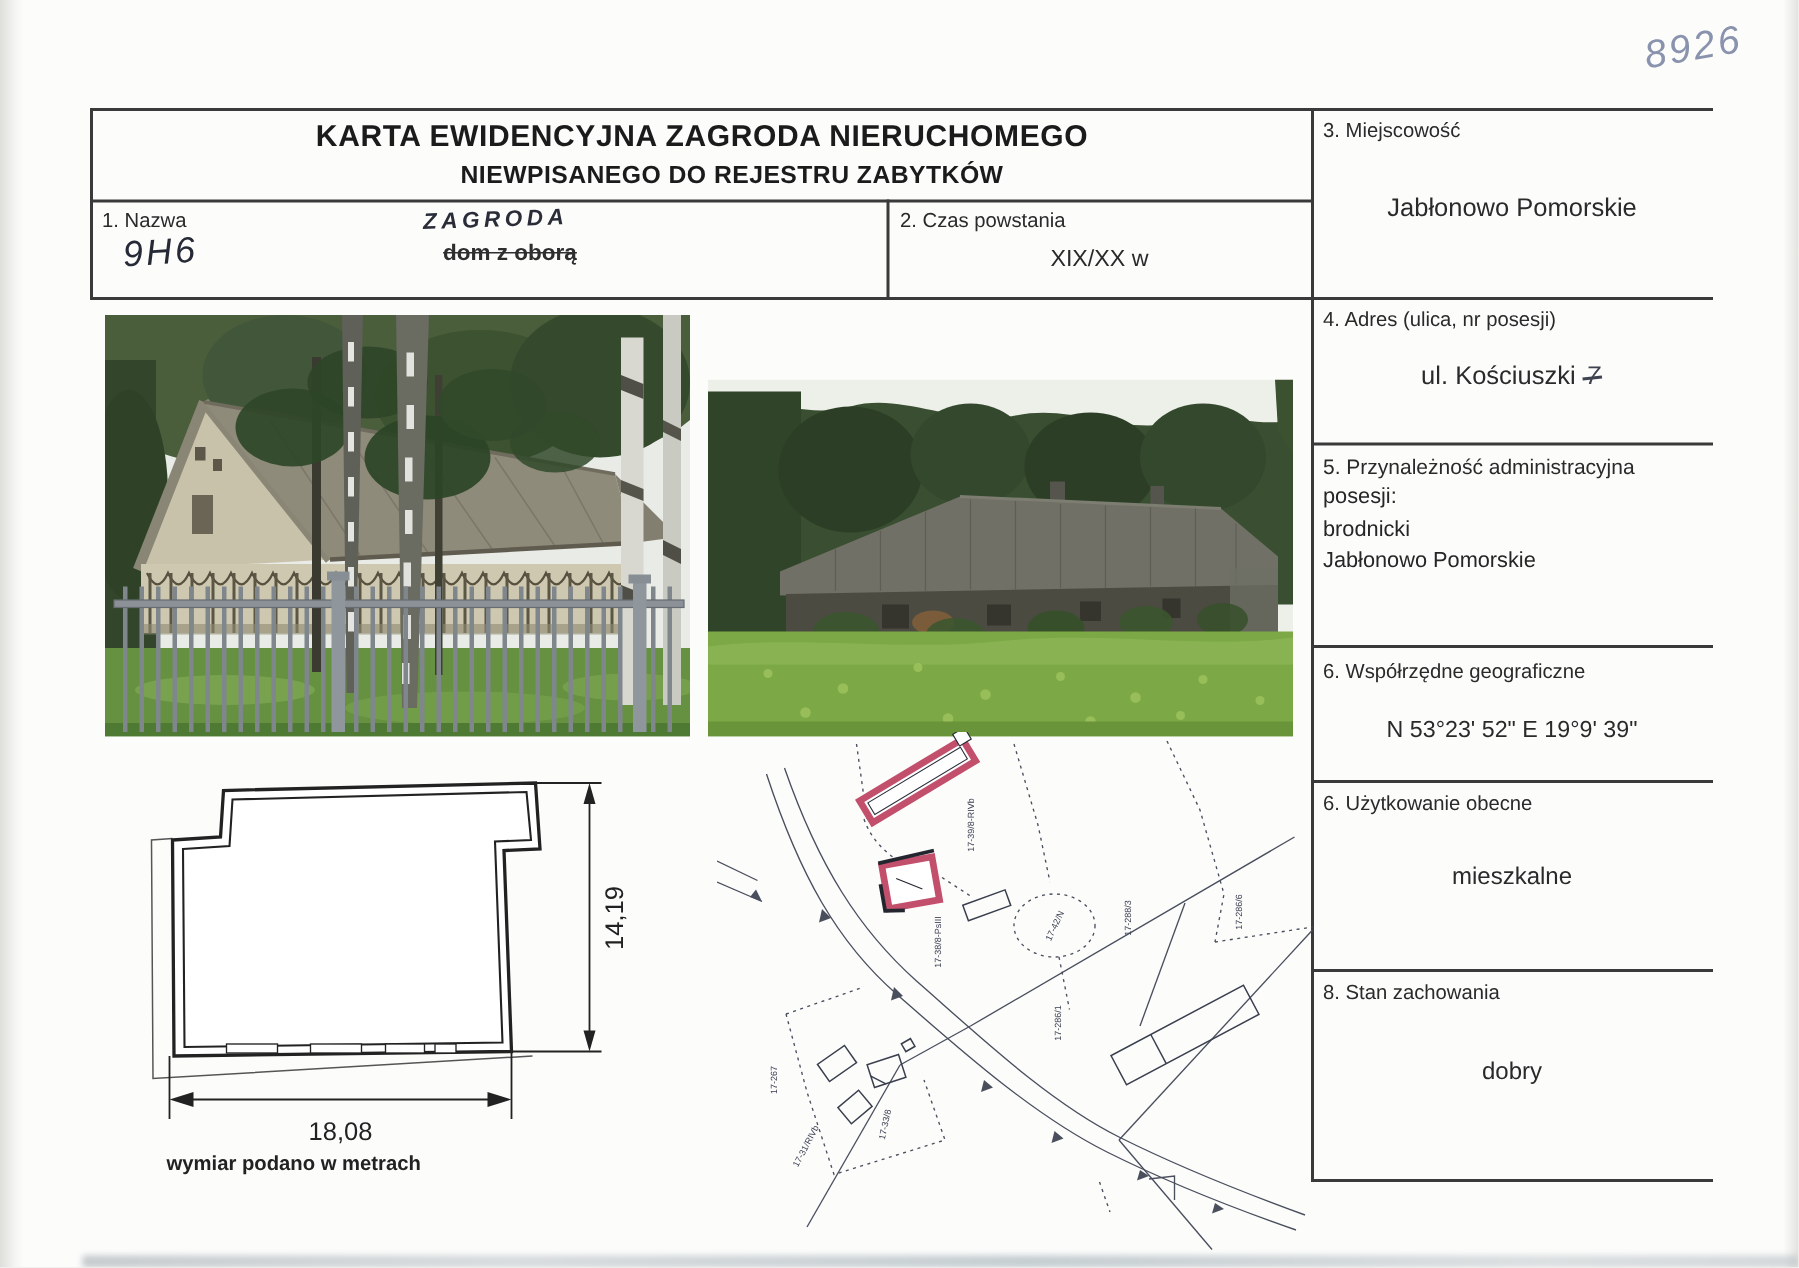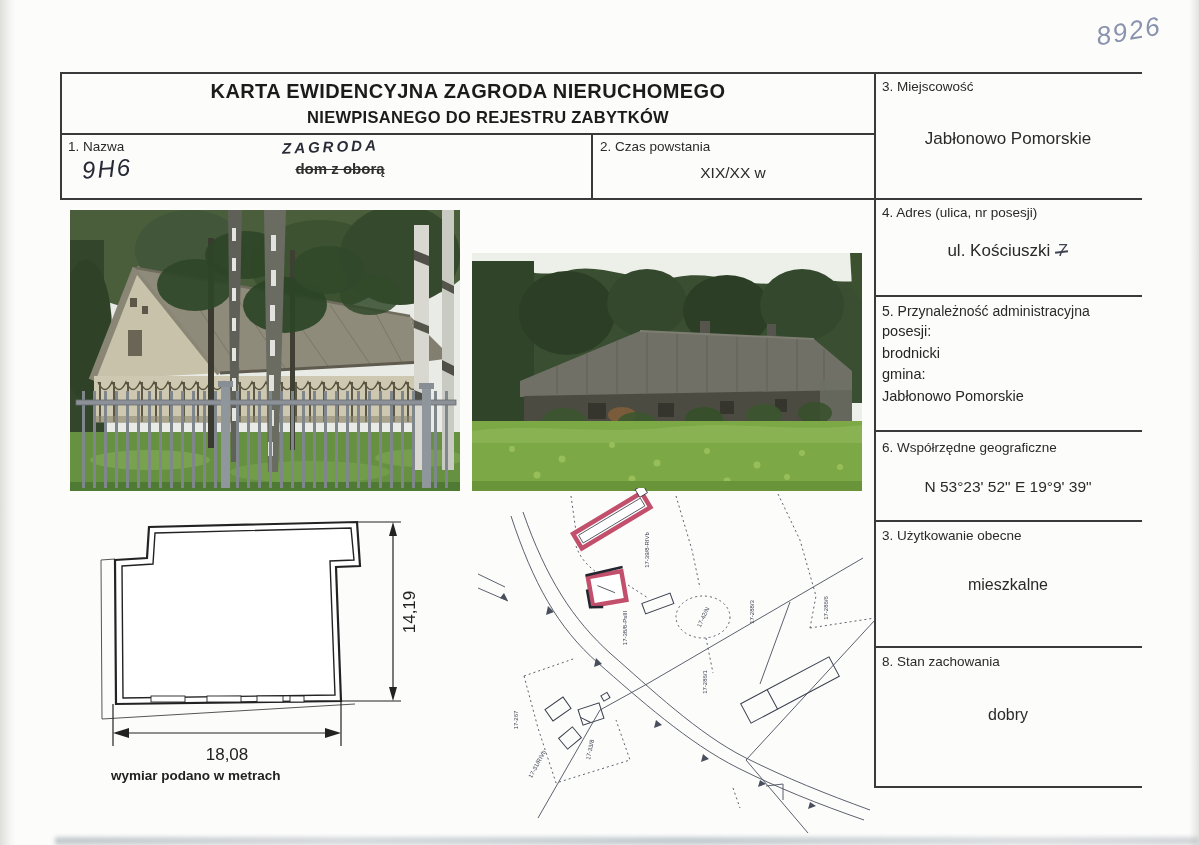--- a/index.html
+++ b/index.html
@@ -81,32 +81,31 @@
       <span>ul. Kościuszki</span>
       <span class="hand7">7</span>
     </div>
   </div>
 
   <div>
     <div class="abs flabel" style="left:882px;top:303px;font-size:14px;">5. Przynależność administracyjna</div>
     <div class="abs" style="left:882px;top:321px;width:258px;">
       <div class="f5line">posesji:</div>
       <div class="f5line">brodnicki</div>
-      <div class="f5line">gmina:</div>
       <div class="f5line">Jabłonowo Pomorskie</div>
     </div>
   </div>
 
   <div>
     <div class="abs flabel" style="left:882px;top:440px;">6. Współrzędne geograficzne</div>
     <div class="abs fvalue center" style="left:878px;top:478px;width:260px;font-size:15.5px;">N 53°23' 52" E 19°9' 39"</div>
   </div>
 
   <div>
-    <div class="abs flabel" style="left:882px;top:528px;">3. Użytkowanie obecne</div>
+    <div class="abs flabel" style="left:882px;top:528px;">6. Użytkowanie obecne</div>
     <div class="abs fvalue center" style="left:878px;top:576px;width:260px;font-size:16px;">mieszkalne</div>
   </div>
 
   <div>
     <div class="abs flabel" style="left:882px;top:654px;">8. Stan zachowania</div>
     <div class="abs fvalue center" style="left:878px;top:706px;width:260px;font-size:16px;">dobry</div>
   </div>
 
   <svg class="abs" style="left:70px;top:210px;" width="390" height="281" viewBox="0 0 390 281">
     <rect x="0" y="0" width="390" height="281" fill="#e9ebe6"></rect>

